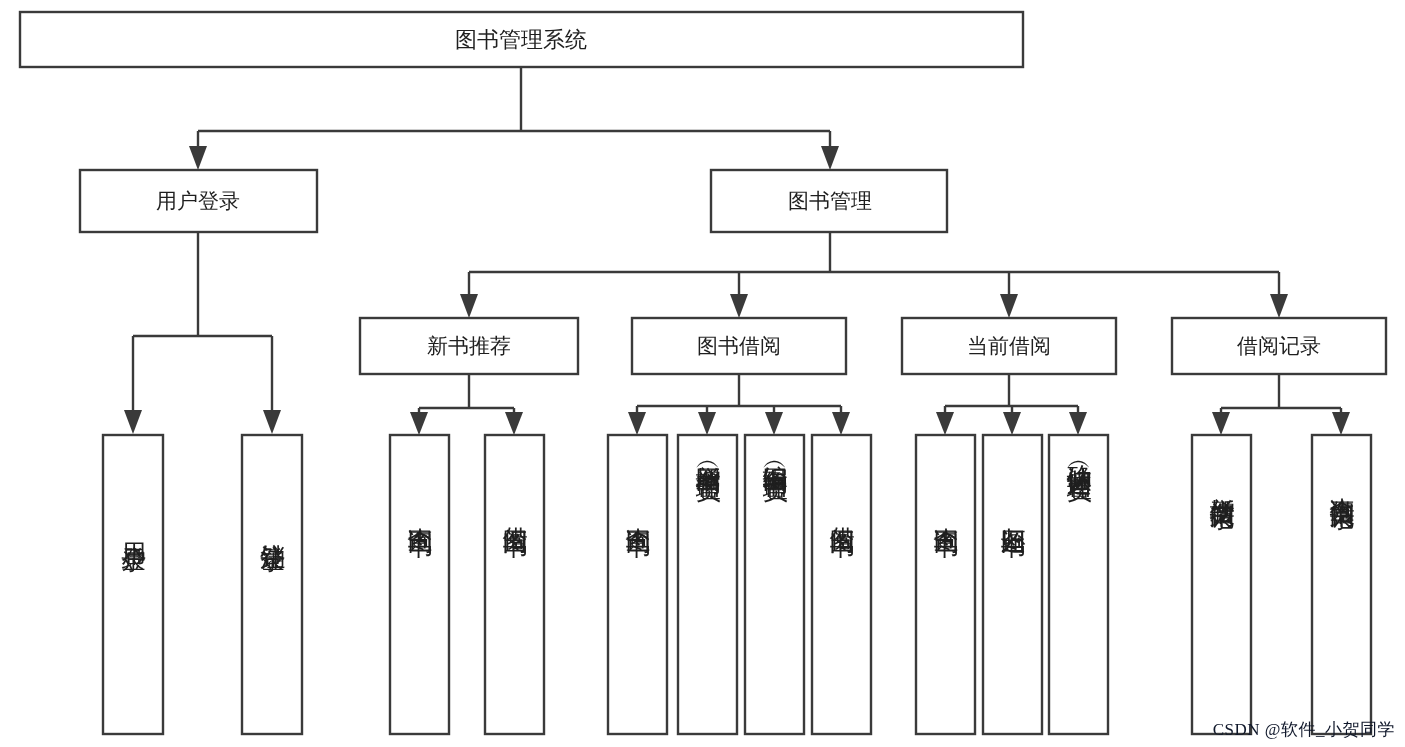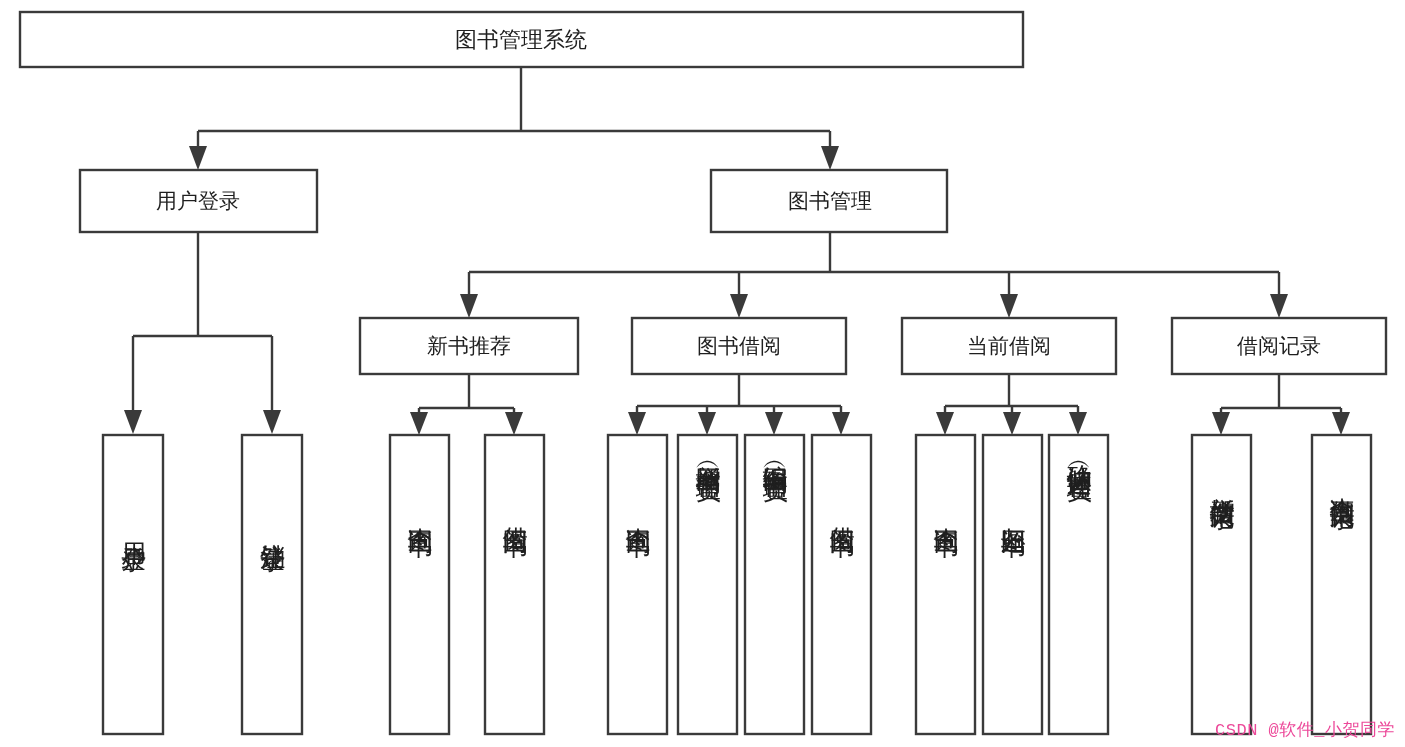--- a/index.html
+++ b/index.html
@@ -69,23 +69,23 @@
     font-size: 25px;
     line-height: 1.05;
     letter-spacing: 2px;
     color: #1f1f1f;
     white-space: nowrap;
   }
   .watermark {
     position: absolute;
     right: 10px;
     bottom: 6px;
-    font-family: Liberation Mono, monospace;
+    font-family: Liberation Serif, serif;
     font-size: 17px;
-    color: #ec4899;
+    color: #0f172a;
     white-space: nowrap;
     letter-spacing: 0.5px;
   }
 </style>
 </head>
 <body>
 
 <div id="diagram-root">
 
   <svg class="diagram-canvas" viewBox="0 0 1405 747" xmlns="http://www.w3.org/2000/svg">

